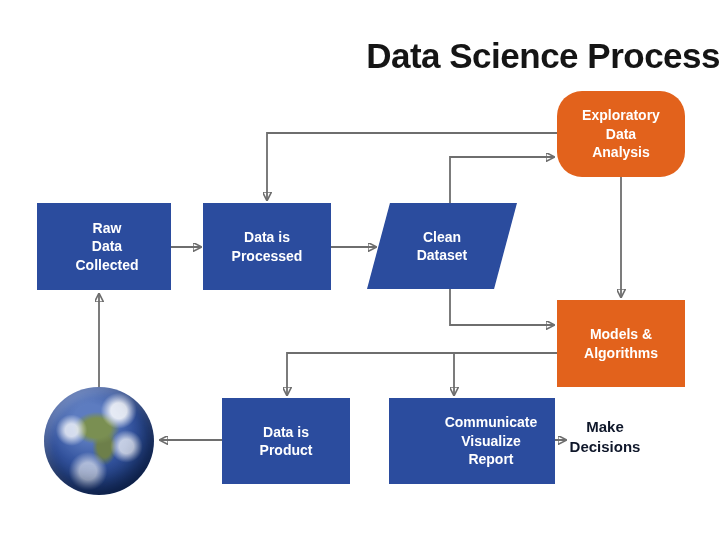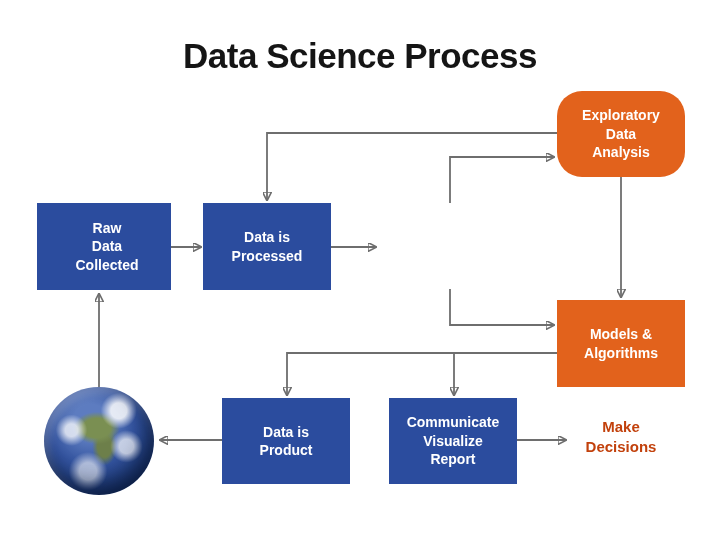--- a/index.html
+++ b/index.html
@@ -6,21 +6,21 @@
   .stage{
     position:relative;
     width:720px;height:539px;
     background:#ffffff;
     font-family:"Liberation Sans",sans-serif;
     overflow:hidden;
   }
   .title{
     position:absolute;
     left:0;top:36px;width:720px;
-    text-align:center;
+    text-align:right;
     font-size:35px;
     font-weight:800;
     letter-spacing:-0.5px;
     color:#151515;
     margin:0;
   }
   .arrows{position:absolute;left:0;top:0;width:720px;height:539px;}
   .arrows path{fill:none;stroke:#6e6e6e;stroke-width:1.8px;}
   .node{
     position:absolute;
@@ -36,27 +36,27 @@
   .orange{background:#E2621C;}
   .para{
     clip-path:polygon(15.3% 0, 100% 0, 84.7% 100%, 0 100%);
   }
   .node-raw{left:37px;top:203px;width:128px;height:87px;padding-left:6px;}
   .node-processed{left:203px;top:203px;width:128px;height:87px;}
   .node-clean{left:367px;top:203px;width:150px;height:86px;}
   .node-eda{left:557px;top:91px;width:128px;height:86px;border-radius:25px;}
   .node-models{left:557px;top:300px;width:128px;height:87px;}
   .node-product{left:222px;top:398px;width:128px;height:86px;}
-  .node-communicate{left:389px;top:398px;width:128px;height:86px;}
+  .node-communicate{left:389px;top:398px;width:128px;height:86px;padding-left:38px;}
   .make-decisions{
-    position:absolute;left:564px;top:417px;width:114px;
+    position:absolute;left:548px;top:417px;width:114px;
     text-align:center;
     font-size:15px;font-weight:800;
     line-height:1.35;
-    color:#c2410c;
+    color:#0f172a;
     white-space:pre-line;
   }
   .earth{
     position:absolute;left:44px;top:387px;width:110px;height:108px;
     border-radius:50%;
     background:
       radial-gradient(circle at 68% 22%, rgba(255,255,255,0.85) 0 7%, rgba(255,255,255,0) 16%),
       radial-gradient(circle at 25% 40%, rgba(255,255,255,0.75) 0 6%, rgba(255,255,255,0) 15%),
       radial-gradient(circle at 75% 55%, rgba(255,255,255,0.7) 0 7%, rgba(255,255,255,0) 16%),
       radial-gradient(circle at 40% 78%, rgba(255,255,255,0.6) 0 8%, rgba(255,255,255,0) 18%),
@@ -96,20 +96,24 @@
     <span>Raw
 Data
 Collected</span>
   </div>
 
   <div class="node blue node-processed">
     <span>Data is
 Processed</span>
   </div>
 
+  <div class="node blue para node-clean">
+    <span>Clean
+Dataset</span>
+  </div>
 
   <div class="node orange node-eda">
     <span>Exploratory
 Data
 Analysis</span>
   </div>
 
   <div class="node orange node-models">
     <span>Models &amp;
 Algorithms</span>

